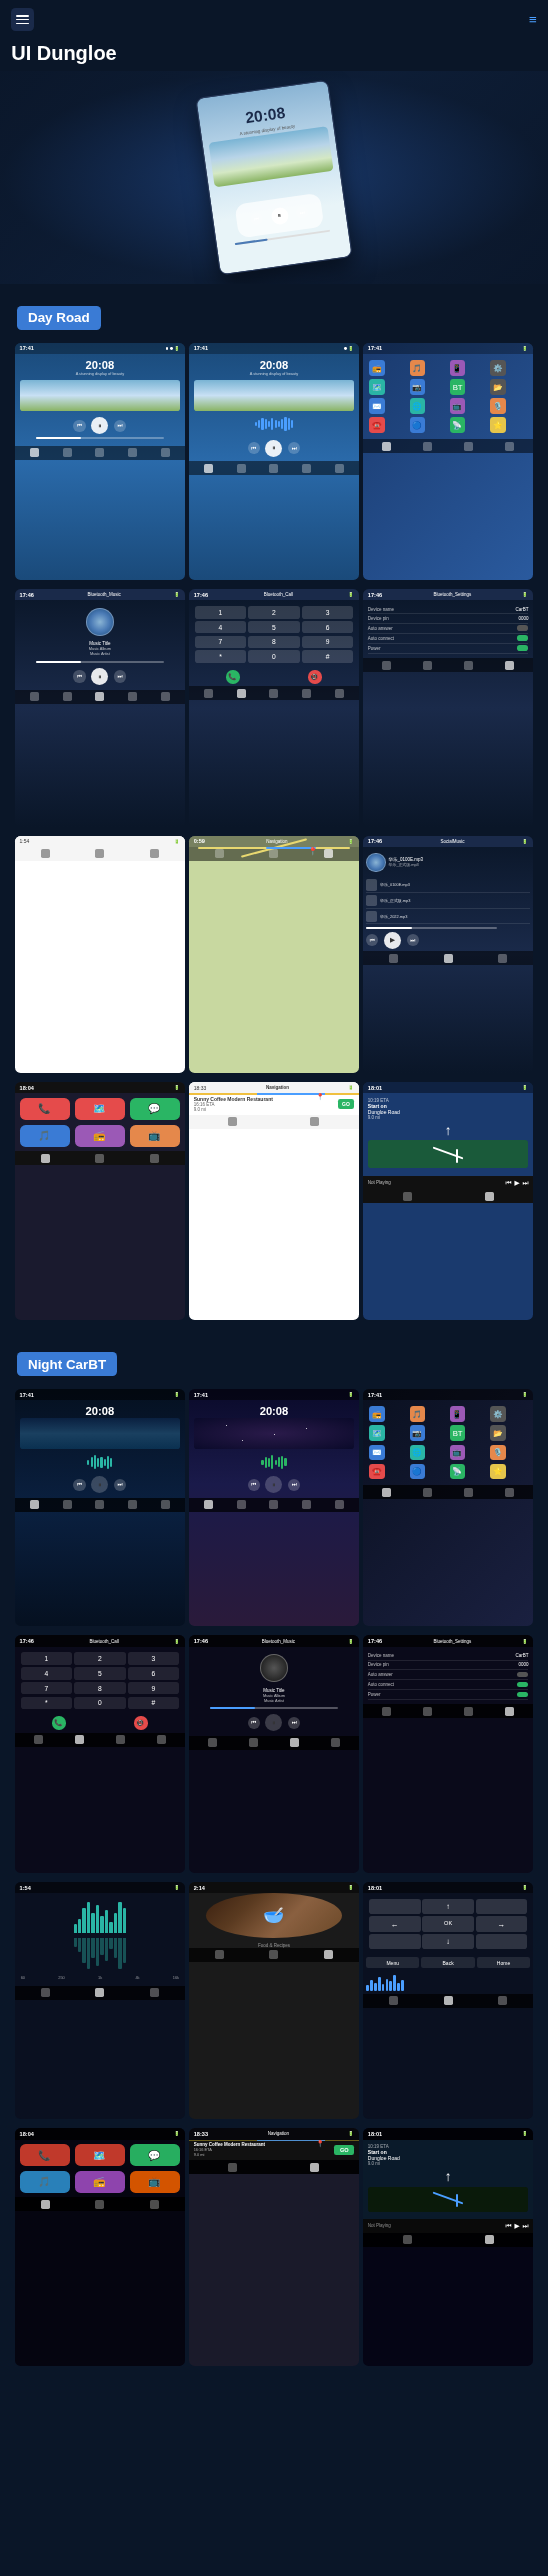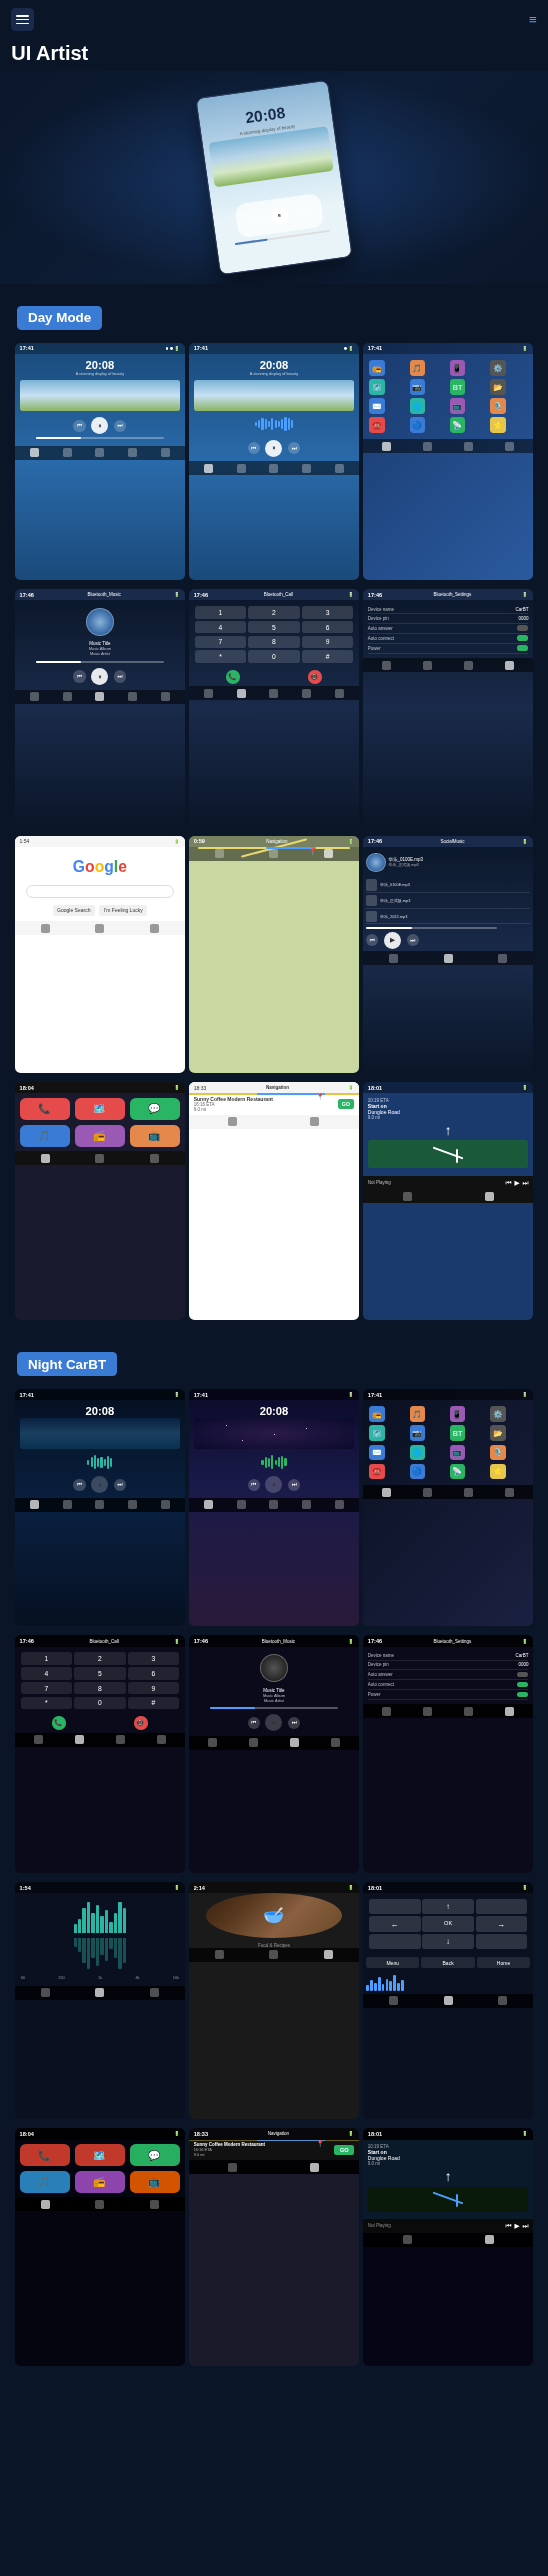--- a/index.html
+++ b/index.html
@@ -348,21 +348,21 @@
       <div class="hamburger-lines">
         <span></span>
           <span></span>
           <span></span>
       </div>
     </div>
   </div>
   <span class="nav-icon">≡</span>
 </div>
 
-<div class="page-title">UI Artist</div>
+<div class="page-title">UI Dungloe</div>
 
 <div class="hero-section">
   <div class="hero-bg"></div>
   <div class="tablet-mockup">
     <div class="tablet-screen">
       <div class="tablet-time">20:08</div>
       <div style="font-size:4.5px;color:#555;text-align:center;">A stunning display of beauty</div>
 
       <div style="width:100%;height:45px;background:linear-gradient(180deg,#7ab4d4 0%,#b8d4e8 40%,#d4e8c4 70%,#8ab464 100%);border-radius:4.5px;margin:2.8px 0;"></div>
       <div class="tablet-music-control">
@@ -372,21 +372,21 @@
       </div>
       <div style="width:80%;height:1.1px;background:#ddd;border-radius:1.1px;margin:4.5px 0;">
           <div style="width:35%;height:100%;background:#4a7ab5;border-radius:1.1px;"></div>
         </div>
     </div>
   </div>
 </div>
 
 <div style="padding: 5.6px 8.4px;">
   <div class="section-header">
-    <span class="mode-label">Day Mode</span>
+    <span class="mode-label">Day Road</span>
   </div>
 
   
   <div class="screenshots-grid">
 
     <div class="screenshot-item screen-music">
       <div class="screen-top-bar">
         <span class="screen-time">17:41</span>
         <div class="status-row">
             <span class="status-dot"></span>
@@ -606,30 +606,20 @@
   
   <div class="screenshots-grid">
 
     <div class="screenshot-item screen-google">
       <div class="screen-top-bar" style="background:#f5f5f5;">
         <span style="font-size:5px;color:#333;">1:54</span>
         <div class="status-row">
             <span style="font-size:4.5px;color:#333;">🔋</span>
           </div>
       </div>
-      <div style="background:white;flex:1;display:flex;flex-direction:column;align-items:center;padding:5.6px 2.8px;">
-        <div class="google-logo">
-          <span style="color:#4285f4;">G</span><span style="color:#ea4335;">o</span><span style="color:#fbbc04;">o</span><span style="color:#4285f4;">g</span><span style="color:#34a853;">l</span><span style="color:#ea4335;">e</span>
-        </div>
-        <div class="google-search-bar"></div>
-        <div class="google-btns">
-          <div class="google-btn">Google Search</div>
-          <div class="google-btn">I'm Feeling Lucky</div>
-        </div>
-      </div>
       <div class="screen-bottom-bar" style="background:#f5f5f5;">
         <div class="nav-dot" style="background:#999;"></div>
         <div class="nav-dot" style="background:#999;"></div>
         <div class="nav-dot" style="background:#999;"></div>
       </div>
     </div>
 
     <div class="screenshot-item" style="background:#c8d8a0;">
       <div class="screen-top-bar" style="background:rgba(0,0,0,0.4);">
         <span class="screen-time">0:59</span>

